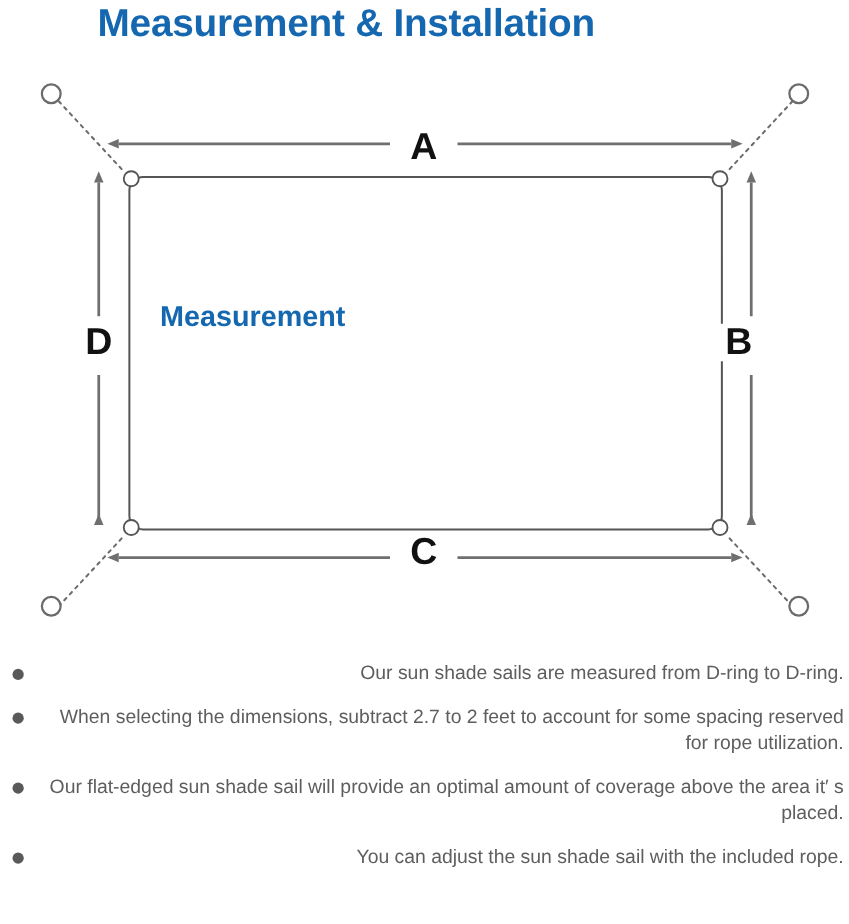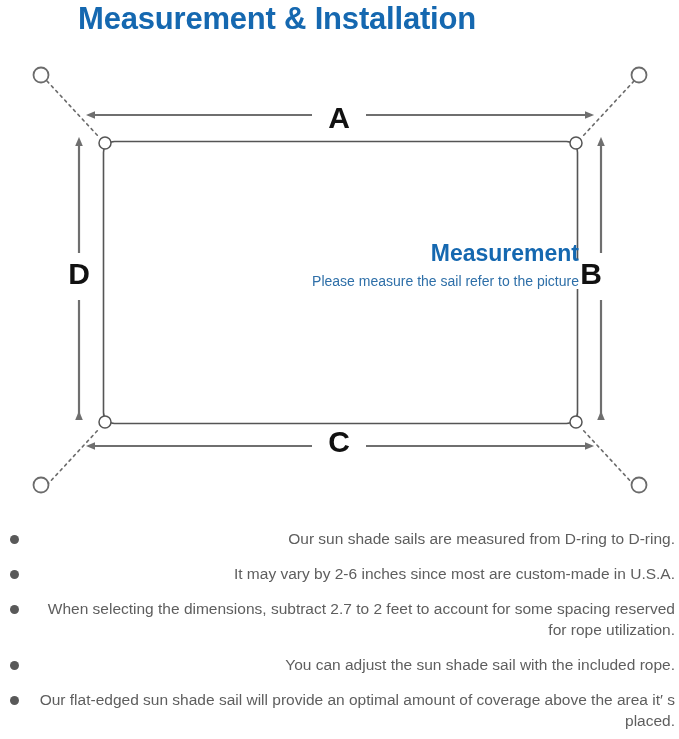--- a/index.html
+++ b/index.html
@@ -56,22 +56,23 @@
   #letter-a { left: 318px; top: 55px; width: 42px; }
   #letter-c { left: 318px; top: 379px; width: 42px; }
   #letter-d { left: 62px; top: 211px; width: 34px; }
   #letter-b { left: 574px; top: 211px; width: 34px; }
 
   #center-label {
     position: absolute;
     left: 103px;
     top: 190px;
     width: 476px;
-    text-align: right;
+    text-align: left;
     pointer-events: none;
+    padding-left: 25px;
   }
   #center-title {
     font-size: 23px;
     font-weight: bold;
     color: #1568b0;
     line-height: 30px;
   }
   #center-sub {
     font-size: 14px;
     color: #2e6fa8;
@@ -176,38 +177,33 @@
     </g>
   </svg>
 
   <div class="dim-letter" id="letter-a">A</div>
   <div class="dim-letter" id="letter-b">B</div>
   <div class="dim-letter" id="letter-c">C</div>
   <div class="dim-letter" id="letter-d">D</div>
 
   <div id="center-label">
     <div id="center-title">Measurement</div>
-    <div id="center-sub">Please measure the sail refer to the picture</div>
   </div>
 </div>
 
 <div id="notes">
   <div class="note-row">
     <span class="note-bullet"></span>
     <span class="note-text">Our sun shade sails are measured from D-ring to D-ring.</span>
   </div>
   <div class="note-row">
     <span class="note-bullet"></span>
-    <span class="note-text">It may vary by 2-6 inches since most are custom-made in U.S.A.</span>
-  </div>
-  <div class="note-row">
-    <span class="note-bullet"></span>
     <span class="note-text">When selecting the dimensions, subtract 2.7 to 2 feet to account for some spacing reserved for rope utilization.</span>
   </div>
   <div class="note-row">
     <span class="note-bullet"></span>
+    <span class="note-text">Our flat-edged sun shade sail will provide an optimal amount of coverage above the area it′  s placed.</span>
+  </div>
+  <div class="note-row">
+    <span class="note-bullet"></span>
     <span class="note-text">You can adjust the sun shade sail with the included rope.</span>
   </div>
-  <div class="note-row">
-    <span class="note-bullet"></span>
-    <span class="note-text">Our flat-edged sun shade sail will provide an optimal amount of coverage above the area it′  s placed.</span>
-  </div>
 </div>
 
 </body></html>

